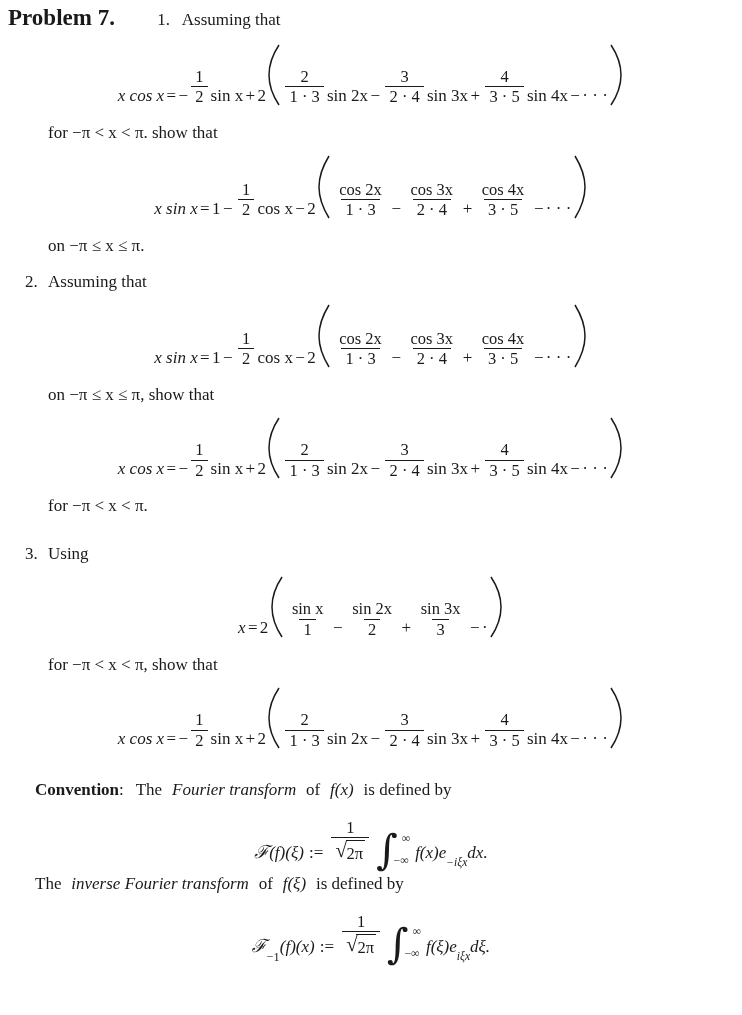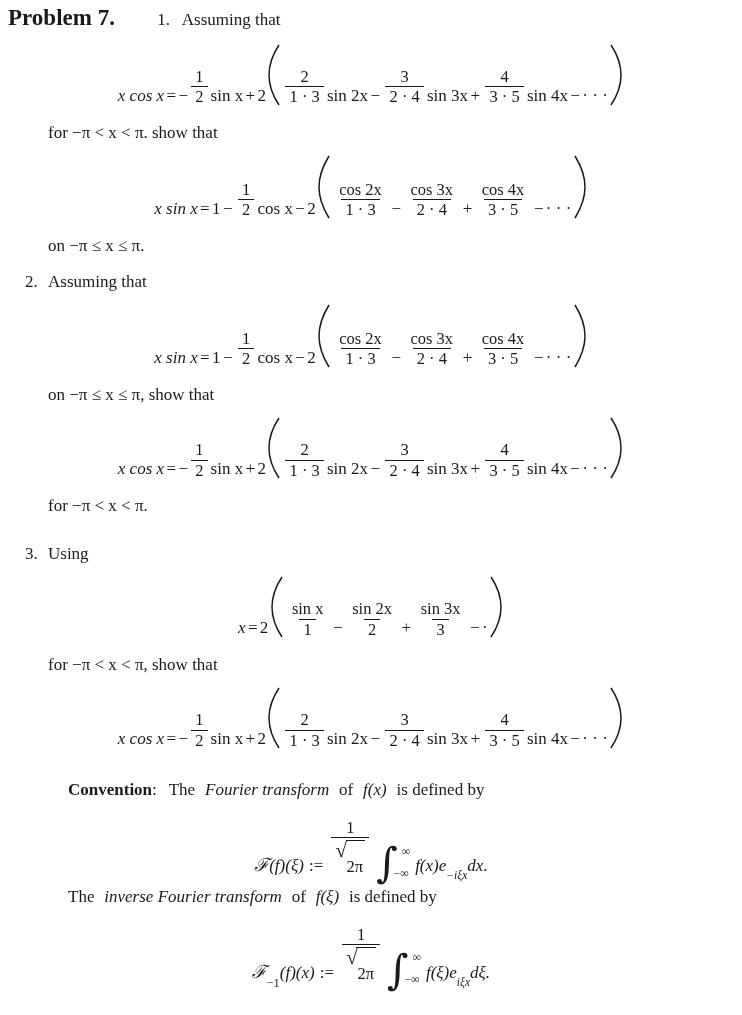--- a/index.html
+++ b/index.html
@@ -59,21 +59,21 @@
     position: absolute;
     left: 25px;
     top: 0;
   }
   .para {
     padding-left: 48px;
     margin-top: 16px;
     line-height: 1.3;
   }
   .para-noindent {
-    padding-left: 68px;
+    padding-left: 35px;
     margin-top: 16px;
     line-height: 1.3;
   }
 
   
   .display {
     text-align: center;
     margin: 11px 0 10px 0;
     white-space: nowrap;
     font-size: 17px;
@@ -118,21 +118,21 @@
   }
   .sqrt > .radsym {
     display: inline-block;
     position: relative;
     top: .02em;
     font-size: 1.26em;
     line-height: .85;
   }
   .sqrt > .radicand {
     border-top: 1.1px solid #1a1a1a;
-    padding: 17px .12em 0 .06em;
+    padding: 4px .12em 0 .06em;
     margin-left: -0.08em;
     line-height: 1.05;
   }
 
   
   .intg {
     display: inline-flex;
     align-items: center;
     vertical-align: middle;
     margin: 0 .12em 0 .22em;

